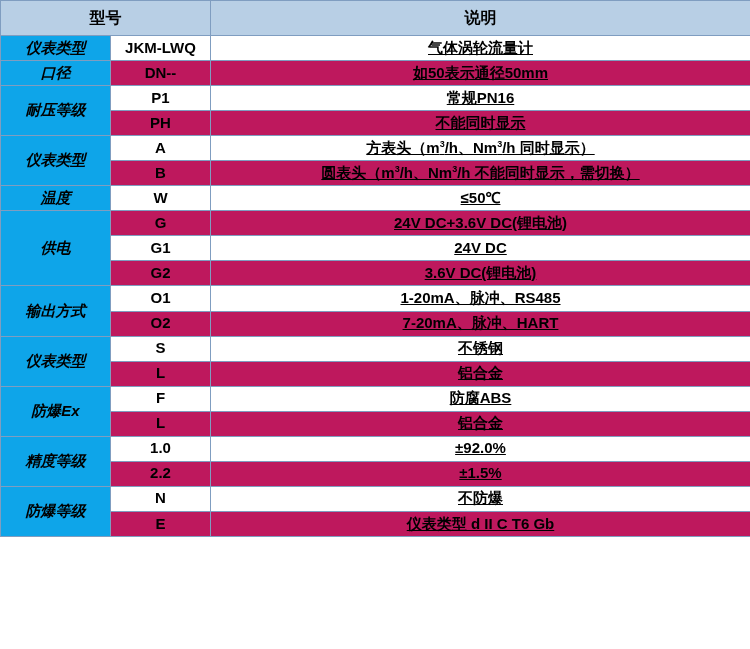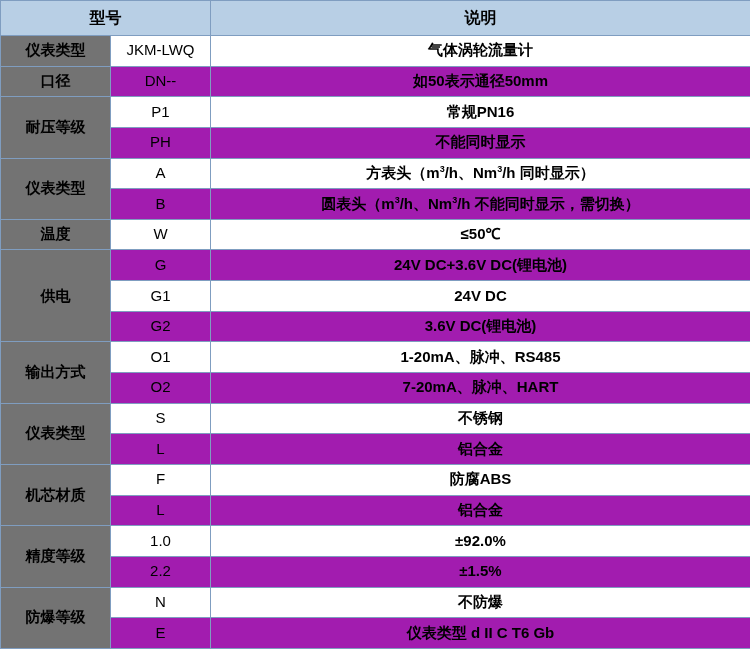--- a/index.html
+++ b/index.html
@@ -9,21 +9,21 @@
   }
   body {
     width: 750px;
     height: 649px;
     font-family: "Liberation Sans", sans-serif;
     overflow: hidden;
   }
   #spec-table {
     border-collapse: collapse;
     width: 750px;
-    height: 649px;
+    height: 537px;
     table-layout: fixed;
   }
   #spec-table col.c1 { width: 110px; }
   #spec-table col.c2 { width: 100px; }
   #spec-table col.c3 { width: 540px; }
 
   #spec-table th, #spec-table td {
     border: 1px solid #7f9dc0;
     text-align: center;
     vertical-align: middle;
@@ -32,36 +32,38 @@
     padding: 2px 4px;
     line-height: 1.25;
   }
   #spec-table thead th {
     background: #b8cfe5;
     font-weight: bold;
     font-size: 16px;
     height: 30px;
   }
   td.cat {
-    background: #737373;
+    background: #0ea5e9;
     font-weight: bold;
     font-size: 16px;
+    font-style: italic;
   }
   td.code {
     background: #ffffff;
-    font-weight: normal;
+    font-weight: bold;
     font-size: 15px;
   }
   td.desc {
     background: #ffffff;
     font-weight: bold;
     font-size: 15px;
+    text-decoration: underline;
   }
   td.desc.alt, td.code.alt {
-    background: #a21caf;
+    background: #be185d;
   }
   sup {
     font-size: 9px;
     vertical-align: super;
     line-height: 0;
   }
 </style>
 </head>
 <body>
 
@@ -136,21 +138,21 @@
       <tr>
         <td class="cat" rowspan="2">仪表类型</td>
         <td class="code">S</td>
         <td class="desc">不锈钢</td>
       </tr>
       <tr>
         <td class="code alt">L</td>
         <td class="desc alt">铝合金</td>
       </tr>
       <tr>
-        <td class="cat" rowspan="2">机芯材质</td>
+        <td class="cat" rowspan="2">防爆Ex</td>
         <td class="code">F</td>
         <td class="desc">防腐ABS</td>
       </tr>
       <tr>
         <td class="code alt">L</td>
         <td class="desc alt">铝合金</td>
       </tr>
       <tr>
         <td class="cat" rowspan="2">精度等级</td>
         <td class="code">1.0</td>

